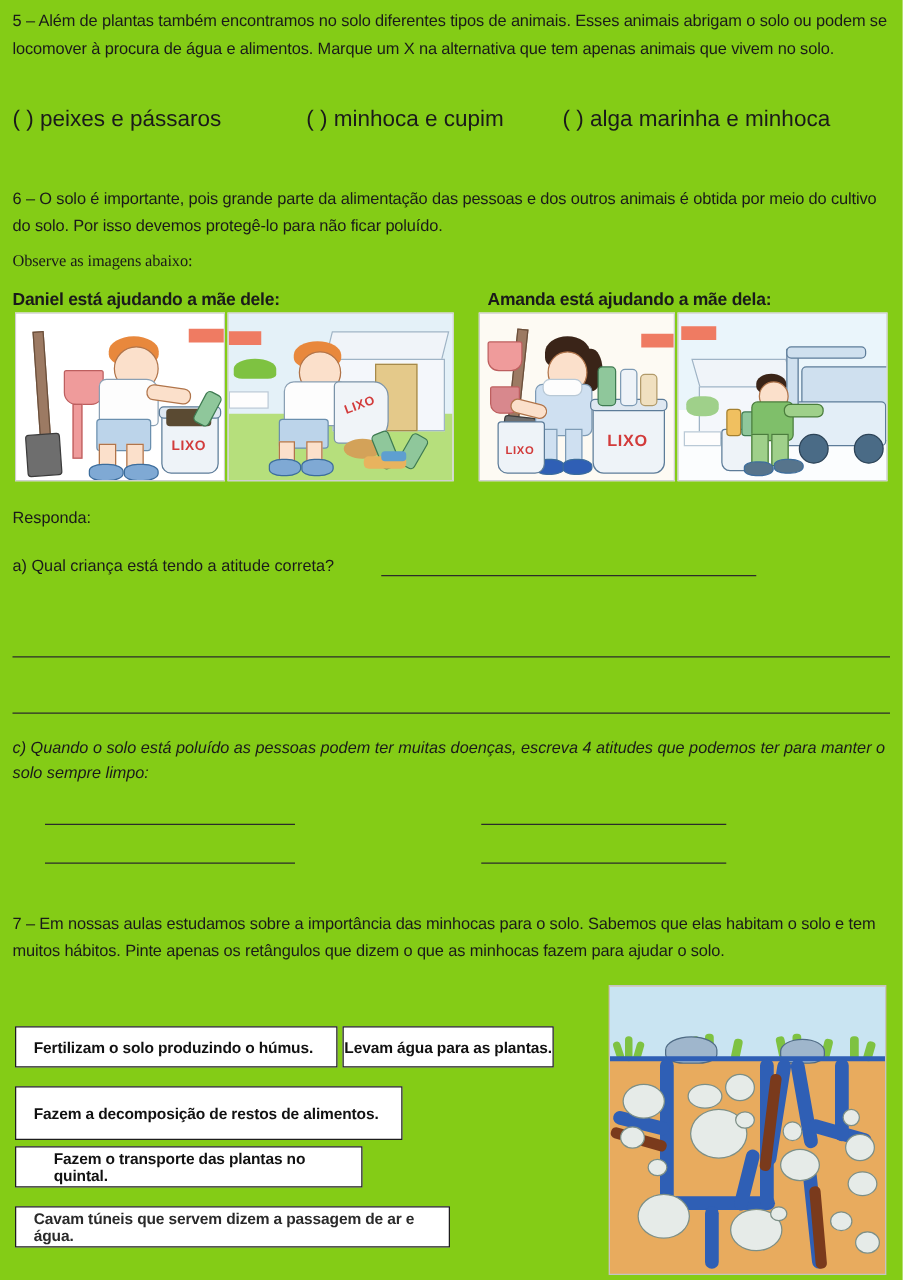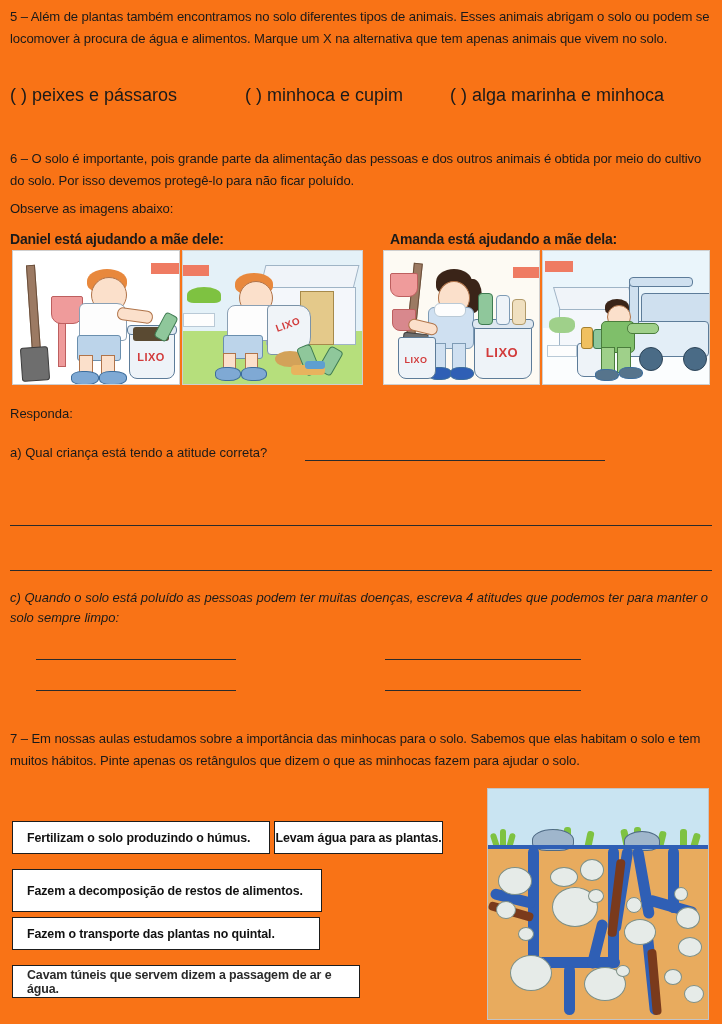--- a/index.html
+++ b/index.html
@@ -13,21 +13,21 @@
     height: 1024px;
     position: relative;
     font-family: "Liberation Sans", sans-serif;
     color: #0b0b0b;
     overflow: hidden;
   }
   .page {
     position: relative;
     width: 722px;
     height: 1024px;
-    background: #f97316;
+    background: #84cc16;
   }
   .abs { position: absolute; }
 
   .qtext {
     font-size: 13.1px;
     line-height: 21.5px;
     letter-spacing: -0.1px;
     color: #1a1a1a;
   }
 
@@ -154,21 +154,21 @@
     <span>(   )</span>
     <span>minhoca e cupim</span>
   </div>
   <div class="alt-row" style="left:450px; top:86px;">
     <span>(   )</span>
     <span>alga marinha e minhoca</span>
   </div>
 
   <div class="abs qtext" style="left:10px; top:148px; width:702px;">6 – O solo é importante, pois grande parte da alimentação das pessoas e dos outros animais é obtida por meio do cultivo do solo. Por isso devemos protegê-lo para não ficar poluído.</div>
 
-  <div class="abs qtext" style="left:10px; top:198px;">Observe as imagens abaixo:</div>
+  <div class="abs qtext" style="left:10px; top:198px;font-family:Liberation Serif, serif;">Observe as imagens abaixo:</div>
 
   <div class="abs caption" style="left:10px; top:231px;">Daniel está ajudando a mãe dele:</div>
   <div class="abs caption" style="left:390px; top:231px;">Amanda está ajudando a mãe dela:</div>
 
   <div class="panel" style="left:12px; top:250px; width:168px; height:135px; background:#ffffff;">
     <div class="sky" style="top:0; height:100%; background:#ffffff;"></div>
 
     <div class="broom-handle" style="left:16px; top:14px; width:7px; height:86px; transform:rotate(-4deg);"></div>
     <div class="broom-head" style="left:8px; top:96px; width:26px; height:32px; transform:rotate(-4deg); border-radius:3px;"></div>
 
@@ -307,21 +307,21 @@
 
   <div class="paint-box" style="left:12px; top:821px; width:258px; height:33px;">
     <span>Fertilizam o solo produzindo o húmus.</span>
   </div>
   <div class="paint-box centered" style="left:274px; top:821px; width:169px; height:33px;">
     <span>Levam água para as plantas.</span>
   </div>
   <div class="paint-box" style="left:12px; top:869px; width:310px; height:43px;">
     <span>Fazem a decomposição de restos de alimentos.</span>
   </div>
-  <div class="paint-box" style="left:12px; top:917px; width:308px; height:33px;">
+  <div class="paint-box" style="left:12px; top:917px; width:278px; height:33px;padding-left:16px;">
     <span>Fazem o transporte das plantas no quintal.</span>
   </div>
   <div class="paint-box faded" style="left:12px; top:965px; width:348px; height:33px;">
     <span>Cavam túneis que servem dizem a passagem de ar e água.</span>
   </div>
 
   <div class="soil-img" style="left:487px; top:788px; width:222px; height:232px; background:#e8ab5e;">
 
     <div class="abs" style="left:0; top:0; width:100%; height:58px; background:#c9e4f2;"></div>
 

